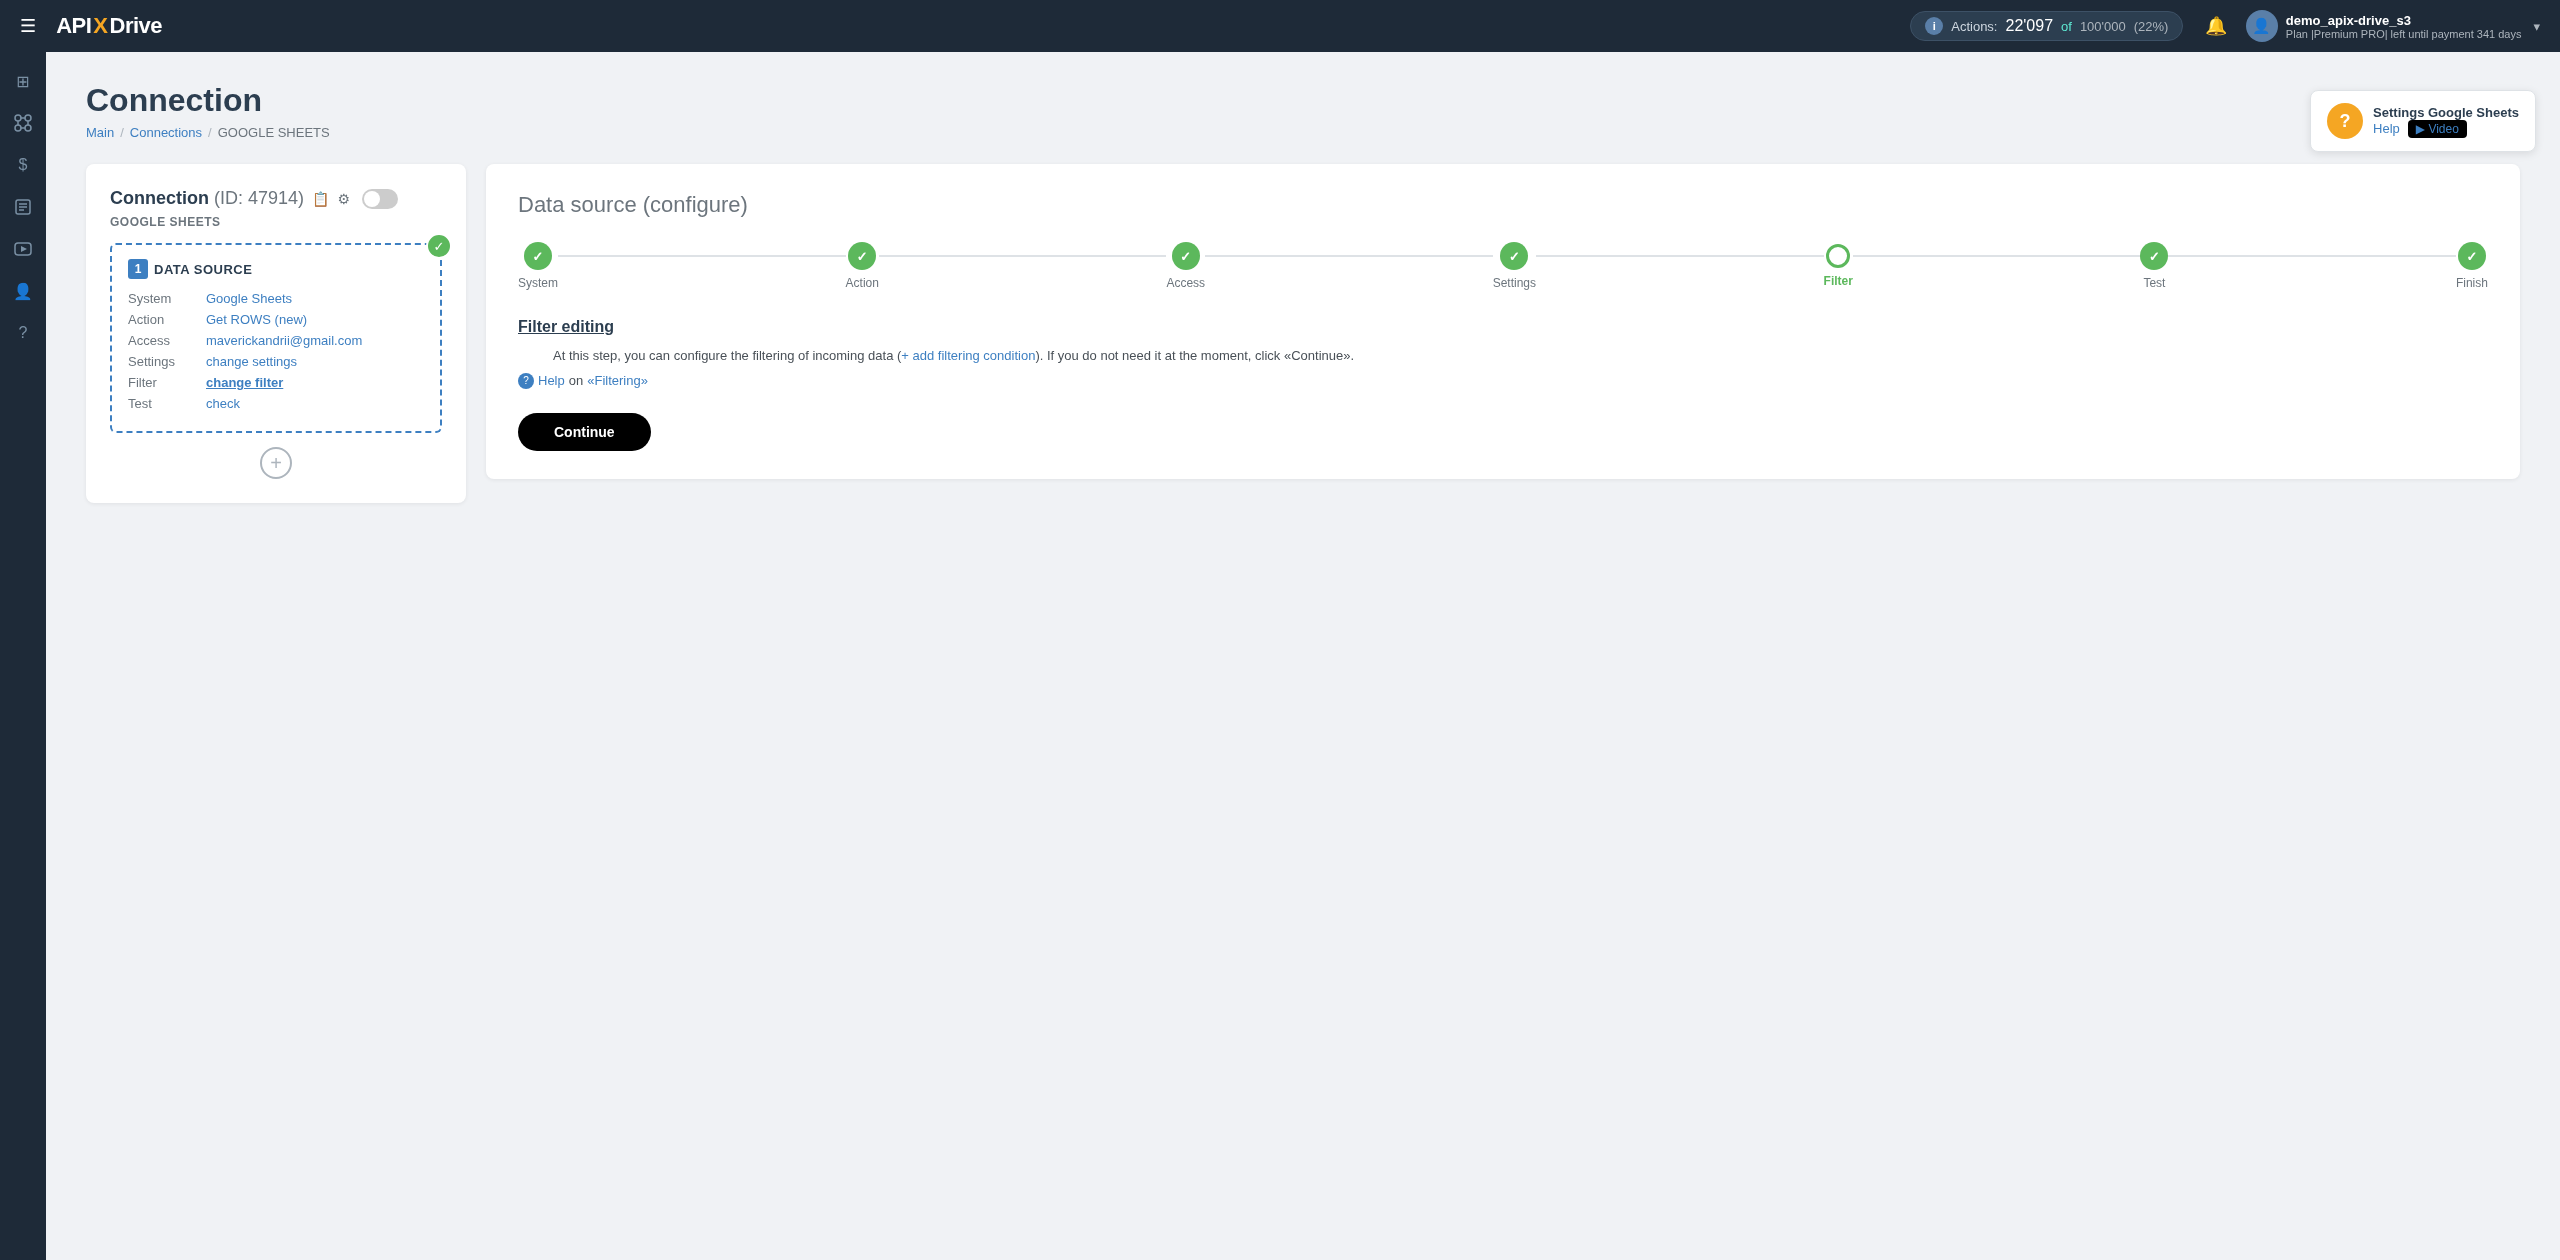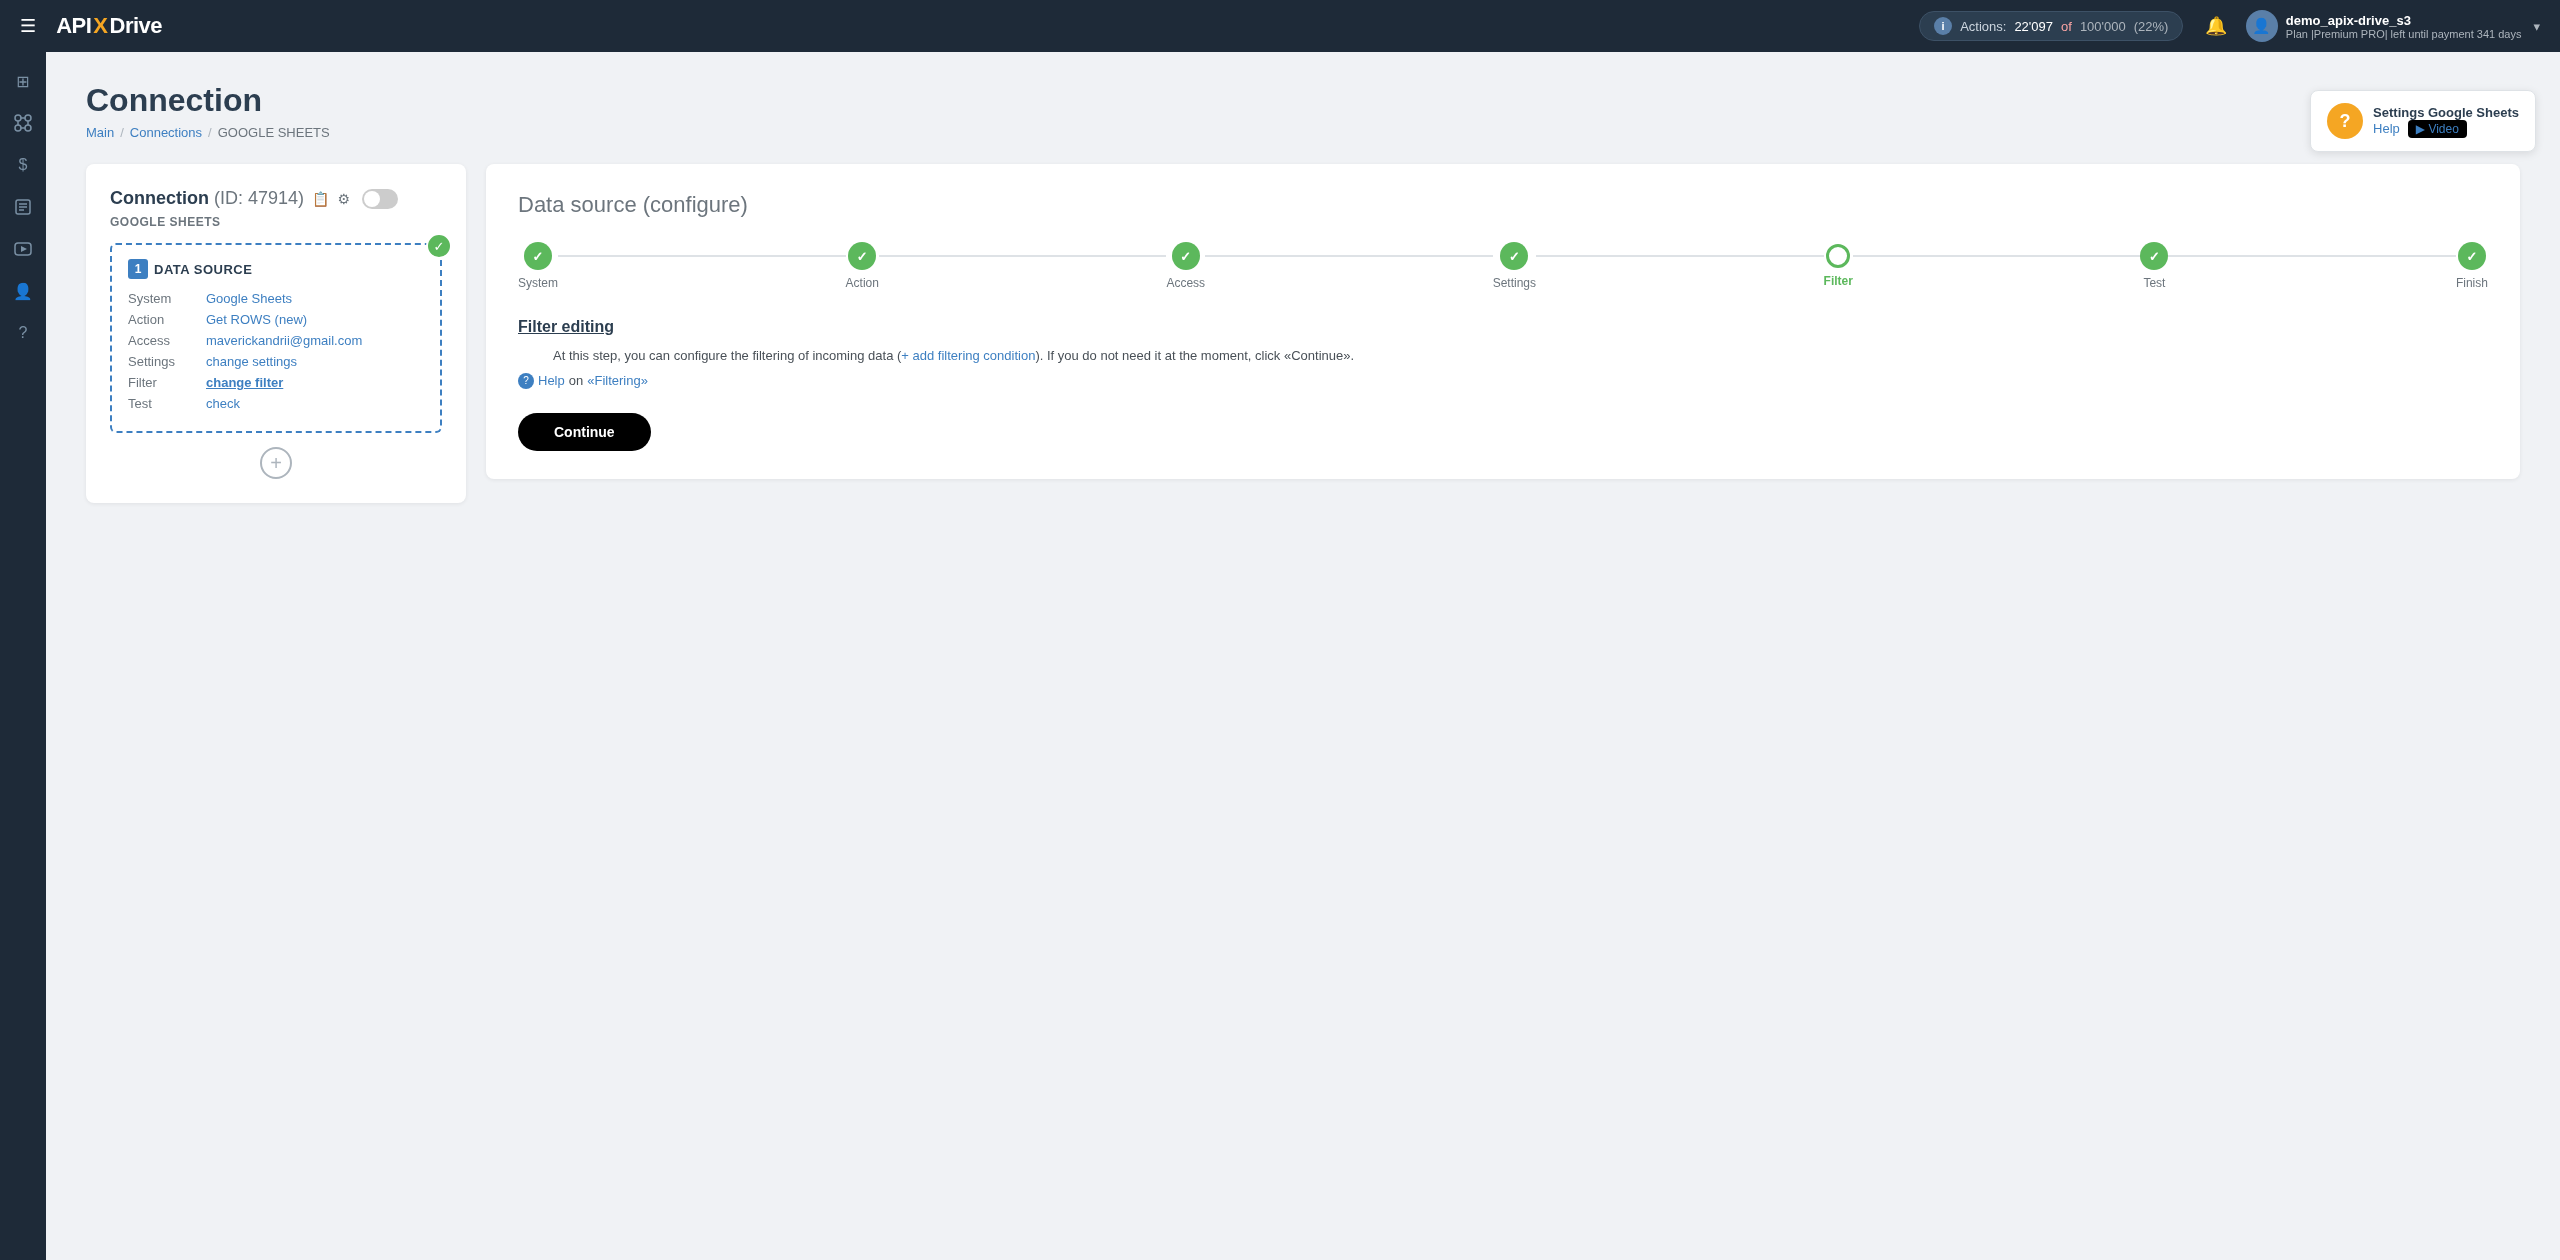--- a/index.html
+++ b/index.html
@@ -47,22 +47,22 @@
     }
     .badge-info-icon {
       width: 18px; height: 18px;
       background: #5a7fa8;
       border-radius: 50%;
       display: flex; align-items: center; justify-content: center;
       color: #fff; font-size: 11px; font-weight: bold;
       flex-shrink: 0;
     }
     .badge-actions-label { color: #cdd6df; font-size: 13px; }
-    .badge-count { color: #fff; font-size: 13px; }
-    .badge-of { color: #fca5a5; }
+    .badge-count { color: #fff; font-size: 16px; }
+    .badge-of { color: #5eead4; }
     .badge-total { color: #adb5bd; }
     .badge-pct { color: #adb5bd; }
     .topnav-bell {
       color: #adb5bd;
       font-size: 18px;
       cursor: pointer;
       margin-left: 10px;
     }
     .topnav-user {
       display: flex;

